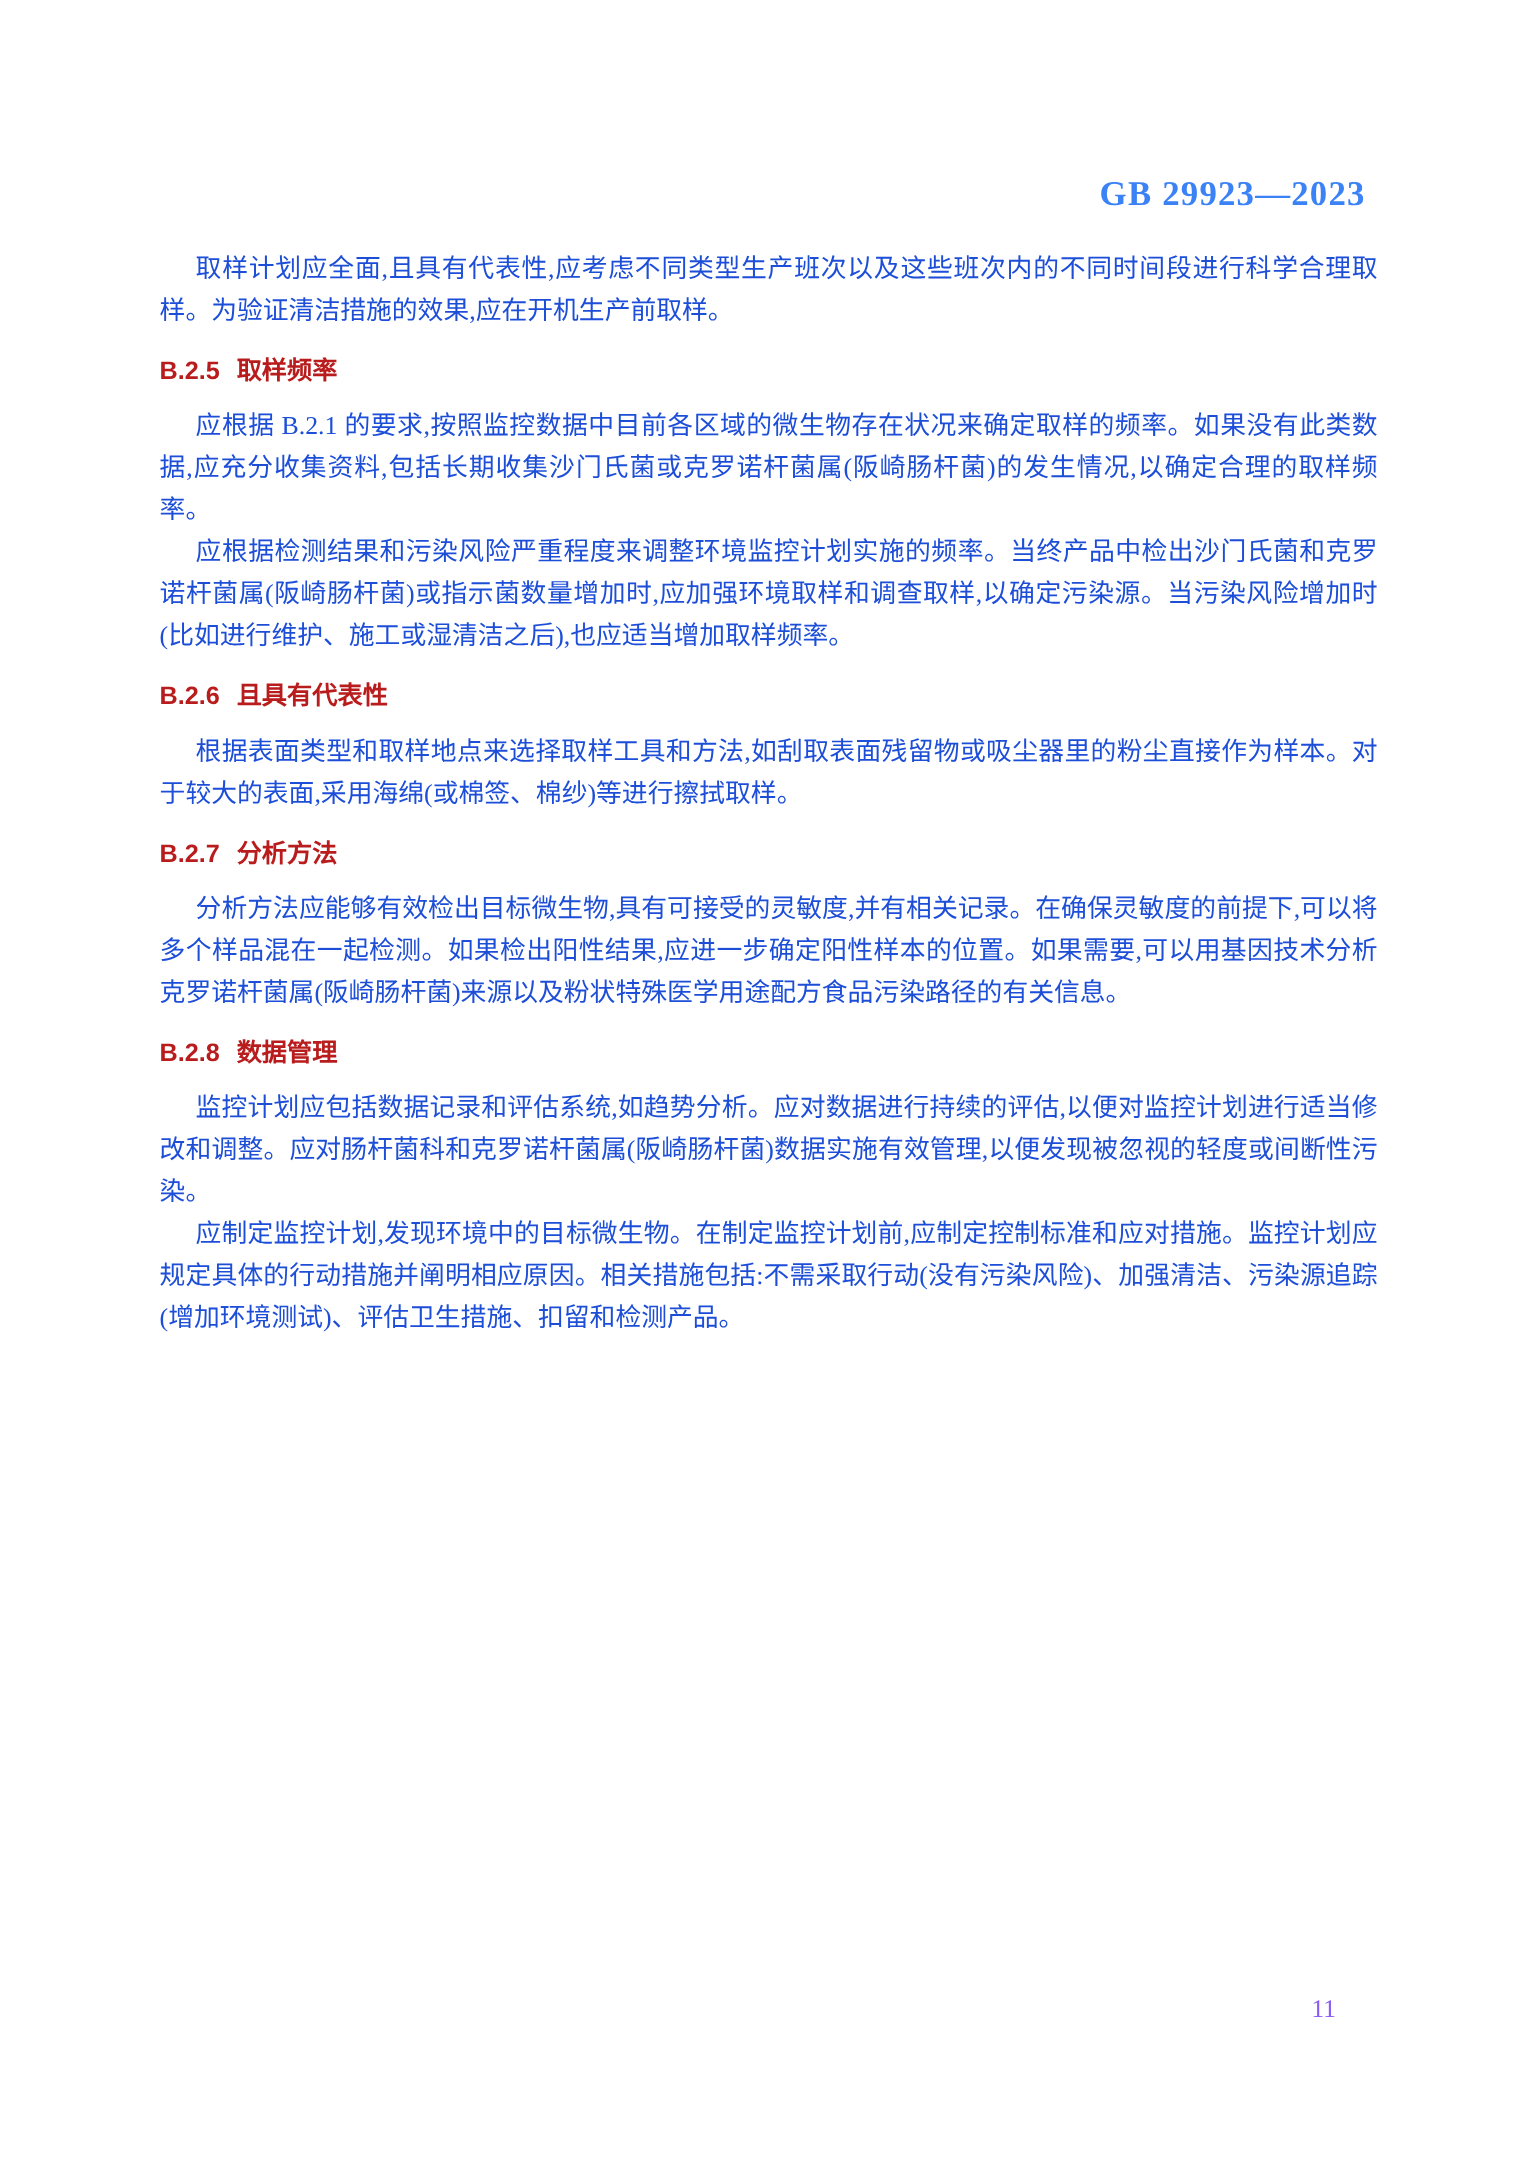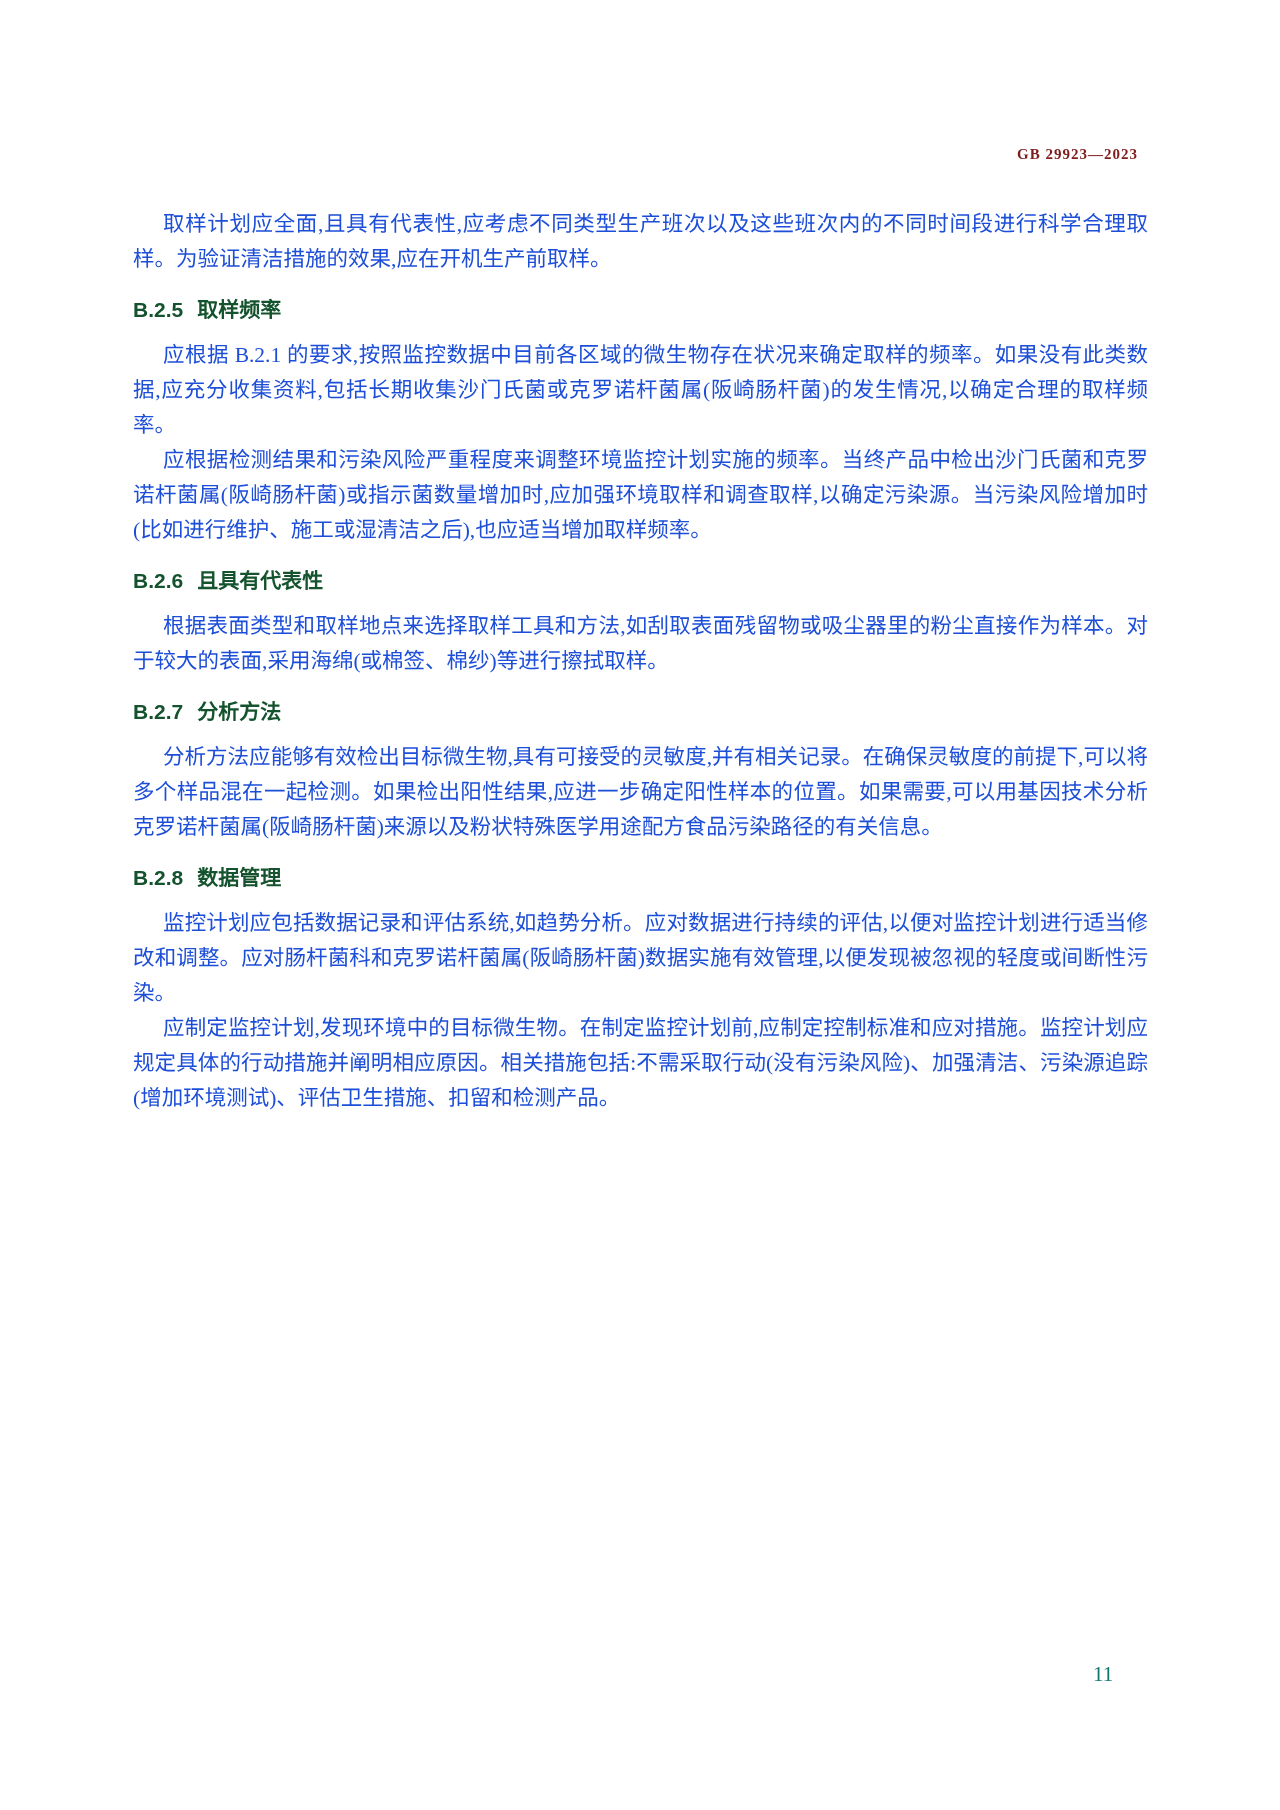--- a/index.html
+++ b/index.html
@@ -13,24 +13,24 @@
     height: 1810px;
     background: #ffffff;
     color: #1a1a1a;
     font-family: "Liberation Serif", serif;
     overflow: hidden;
   }
   .doc-header {
     position: absolute;
     top: 146px;
     right: 142px;
-    font-size: 15px;
+    font-size: 29px;
     font-weight: 700;
     letter-spacing: 1px;
-    color: #7f1d1d;
+    color: #3b82f6;
     white-space: nowrap;
   }
   .content {
     position: absolute;
     left: 133px;
     top: 207px;
     width: 1015px;
   }
   .body-para {
     margin: 0;
@@ -42,29 +42,29 @@
   }
   .sec-heading {
     display: flex;
     align-items: baseline;
     gap: 14px;
     margin: 20px 0 15px 0;
     font-family: "Liberation Sans", sans-serif;
     font-size: 21px;
     line-height: 26px;
     font-weight: 700;
-    color: #14532d;
+    color: #b91c1c;
   }
   .sec-num { white-space: nowrap; }
   .page-number {
     position: absolute;
     left: 1093px;
     top: 1662px;
     font-size: 21px;
-    color: #0f766e;
+    color: #8b5cf6;
   }
 </style>
 </head>
 <body>
 
 <div class="page">
 
   <div class="doc-header">GB 29923—2023</div>
 
   <main class="content">

